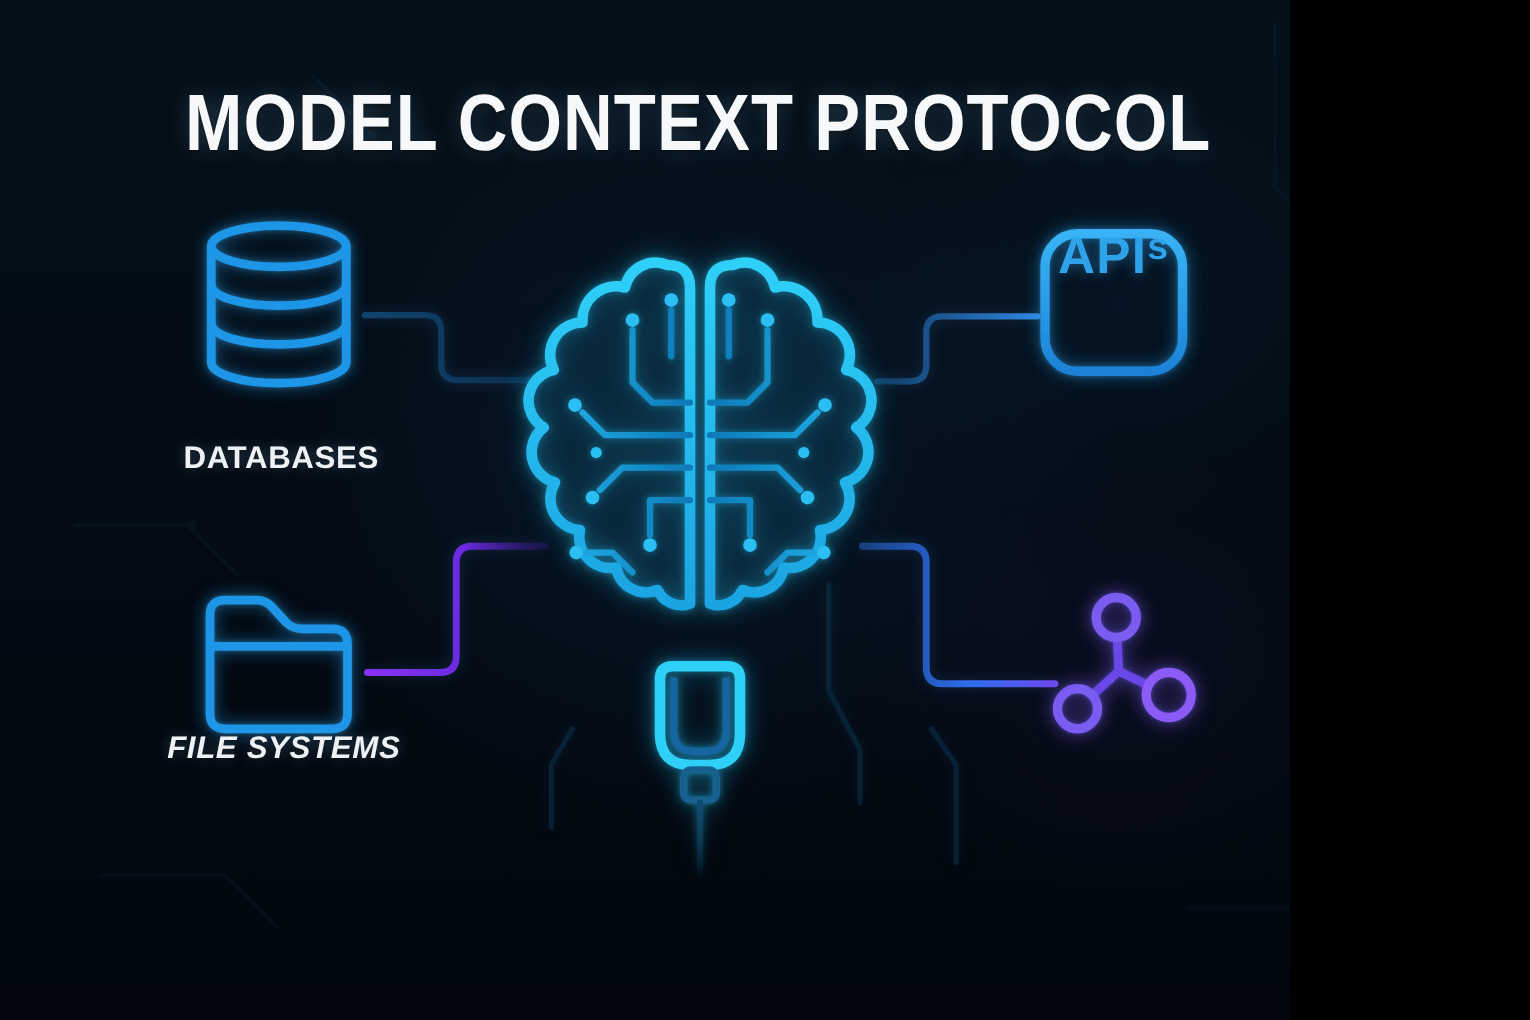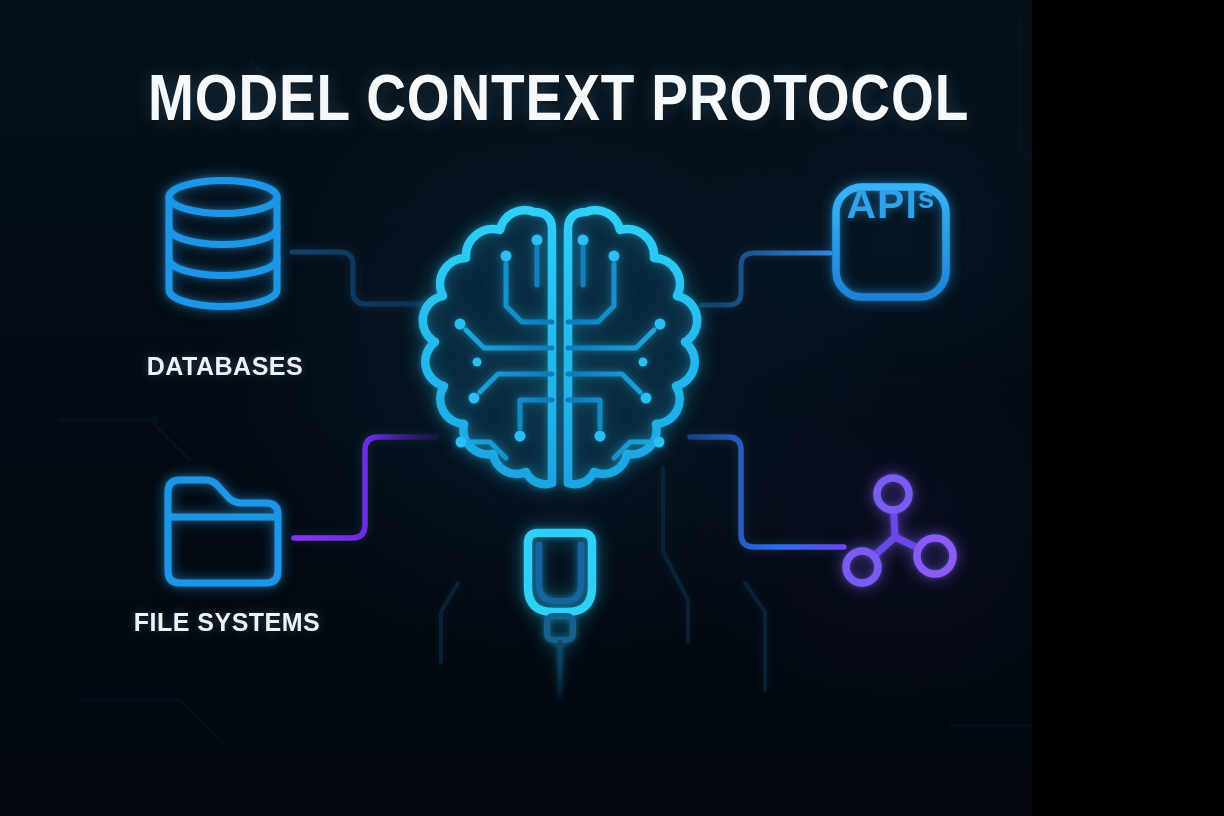--- a/index.html
+++ b/index.html
@@ -163,21 +163,21 @@
   <div class="abs" id="api-box-text">
     <span class="big">API</span>
       <span class="small">s</span>
   </div>
 
   <svg class="abs glow-blue" style="left:160px;top:472px;" width="126" height="119" viewBox="0 0 126 119" fill="none" stroke-width="7" stroke-linejoin="round">
     <path d="M 8,99 L 8,20 Q 8,8 20,8 L 45,8 Q 53,8 58,14 L 69,26 Q 74,31 82,31 L 106,31 Q 118,31 118,43
          L 118,99 Q 118,111 106,111 L 20,111 Q 8,111 8,99 Z" stroke="#1e96e8"></path>
     <path d="M 8,45 L 118,45" stroke="#1e96e8"></path>
   </svg>
-  <div class="abs node-label" style="left:77px;top:606px;width:300px;">FILE SYSTEMS</div>
+  <div class="abs node-label" style="left:77px;top:582px;width:300px;font-style:italic;">FILE SYSTEMS</div>
 
   <svg class="abs glow-purple" style="left:830px;top:460px;" width="132" height="132" viewBox="0 0 132 132" fill="none" stroke-width="7" stroke-linecap="round">
     <g stroke="#6a48e8">
       <path d="M 63.7,50 L 65,77"></path>
       <path d="M 65,77 L 43.8,96.2"></path>
       <path d="M 65,77 L 88.7,88.3"></path>
     </g>
     <circle cx="63" cy="34" r="16" stroke-width="7.5" stroke="#7b5cf0"></circle>
     <circle cx="32" cy="107" r="16" stroke-width="7.5" stroke="#7b5cf0"></circle>
     <circle cx="105" cy="96" r="18" stroke="#8a5cf5" stroke-width="7.5"></circle>

